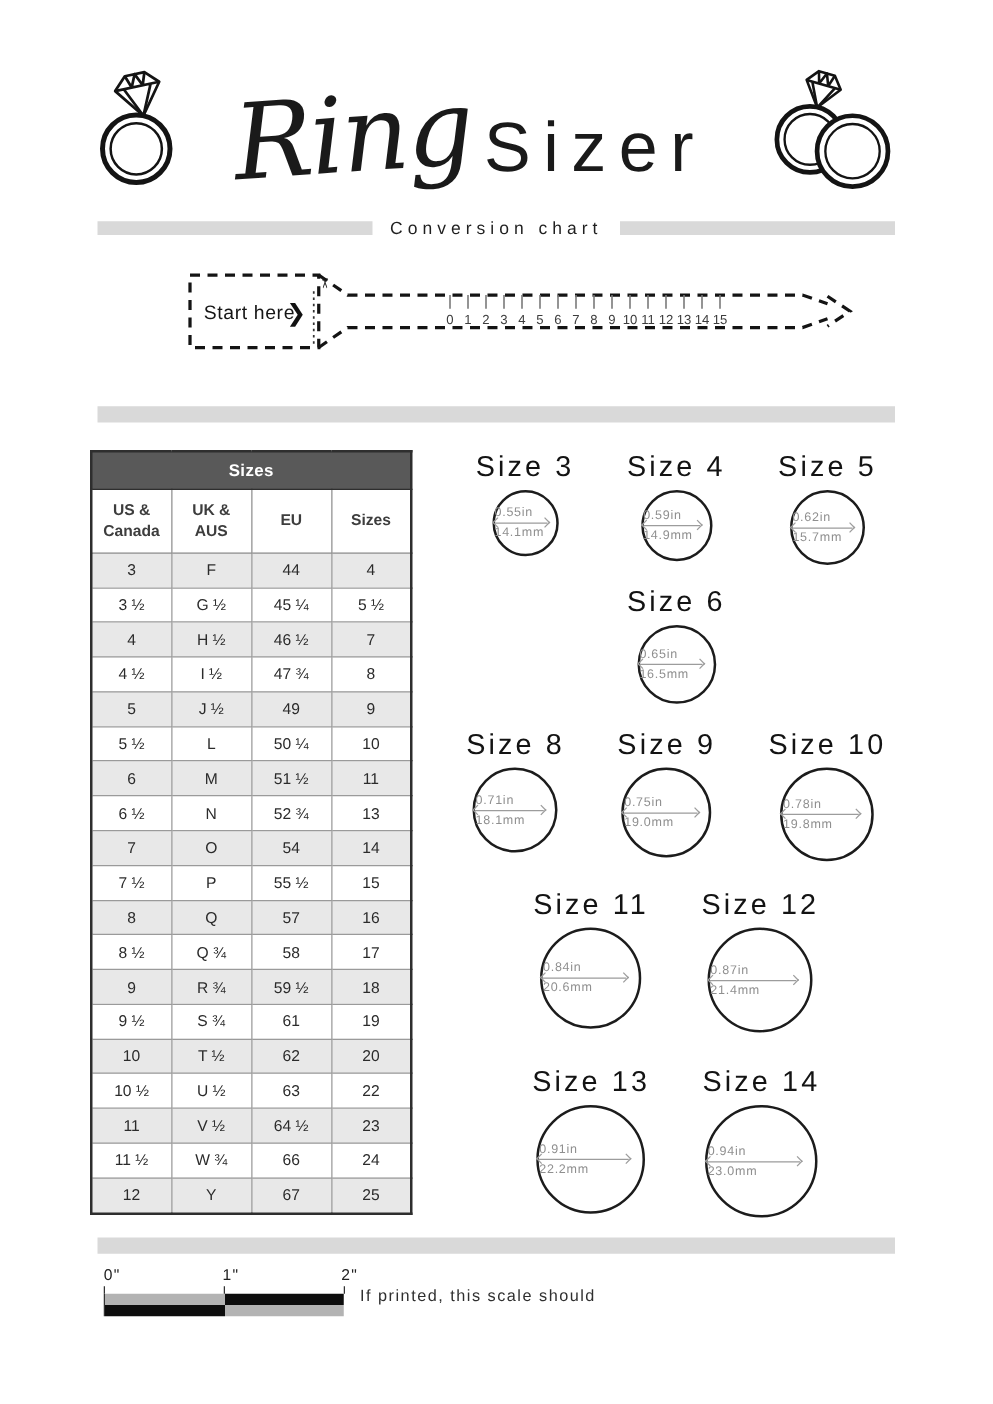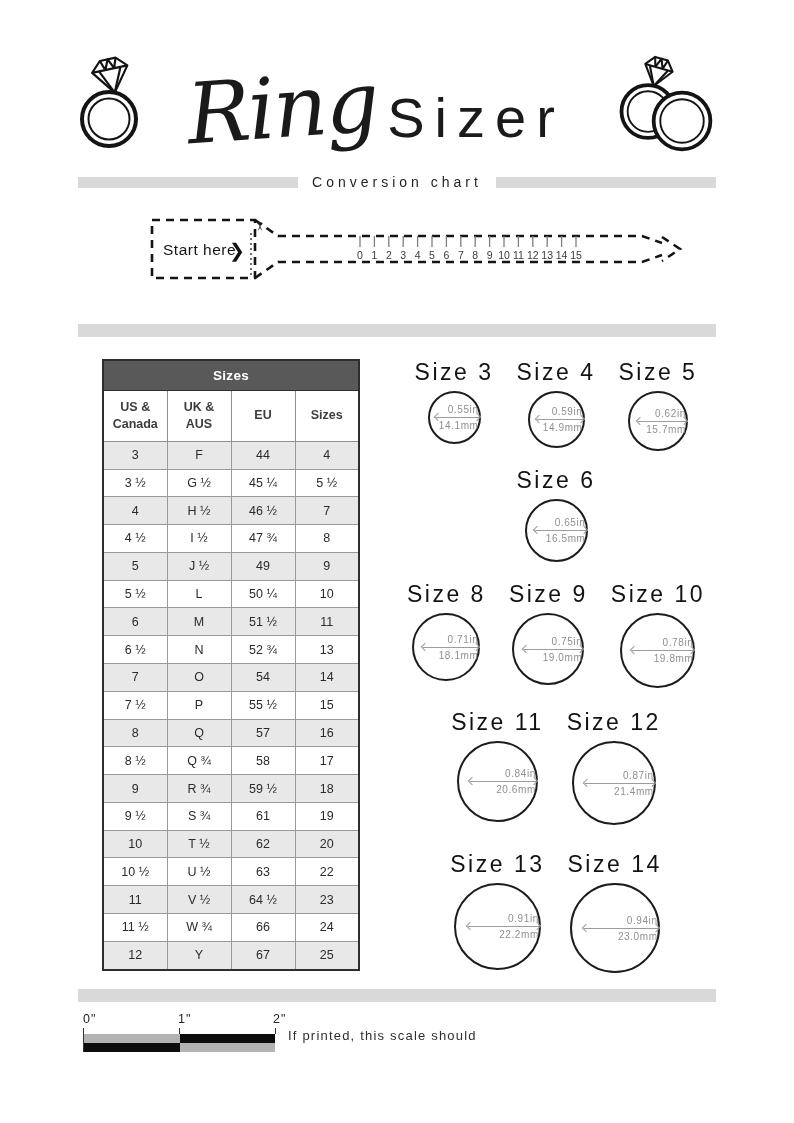--- a/index.html
+++ b/index.html
@@ -32,49 +32,49 @@
   .sizer-svg .start-text { font-family:"Liberation Sans",sans-serif; font-size:15.5px; fill:#161616; letter-spacing:0.5px; }
   .sizer-svg .chev { font-family:"DejaVu Sans",sans-serif; font-size:19px; font-weight:bold; fill:#111; }
   .sizer-svg .scissors { font-family:"DejaVu Sans",sans-serif; font-size:11px; fill:#222; }
 
   
   .divider { height:13px; background:#d9d9d9; margin:0 78px; }
   .divider.top-gap { margin-top:34px; }
   .divider.bottom-gap { margin-top:16px; }
 
   
-  .main { display:flex; padding:22px 64px 0 102px; align-items:flex-start; }
+  .main { display:flex; padding:22px 64px 0 72px; align-items:flex-start; }
 
   table.size-table { border-collapse:collapse; width:258px; border:2px solid #2e2e2e; table-layout:fixed; }
   .size-table th.table-title {
     background:#595959; color:#fff; font-size:13.5px; font-weight:bold;
     padding:7px 0; border:1px solid #2e2e2e; letter-spacing:0.3px;
   }
   .size-table th.col-head {
     background:#fff; color:#3d3d3d; font-size:12.5px; font-weight:bold;
     padding:8px 2px; border:1px solid #8f8f8f; line-height:1.35;
   }
   .size-table td {
     text-align:center; font-size:12.5px; color:#2b2b2b; padding:6.4px 2px;
     border:1px solid #9a9a9a; background:#fff;
   }
   .size-table tr.shade td { background:#e8e8e8; }
 
   
   .circles { flex:1; padding-left:22px; }
-  .circle-row { display:flex; justify-content:center; align-items:flex-start; gap:23px; }
+  .circle-row { display:flex; justify-content:center; align-items:flex-start; gap:42px; }
   .circle-row + .circle-row { margin-top:16px; }
   .circle-row.r3 { margin-top:19px; }
   .circle-row.r4 { margin-top:21px; }
   .circle-row.r5 { margin-top:26px; }
   .size-item { display:flex; flex-direction:column; align-items:center; }
   .size-label { font-size:23px; letter-spacing:2.5px; color:#131313; margin-bottom:5px; white-space:nowrap; }
   .ring-circle {
     border:2px solid #1c1c1c; border-radius:50%;
-    display:flex; flex-direction:column; align-items:flex-end; justify-content:center;
+    display:flex; flex-direction:column; align-items:flex-start; justify-content:center;
   }
   .dim-in, .dim-mm { color:#8f8f8f; font-size:10px; letter-spacing:0.6px; line-height:1.3; white-space:nowrap; }
   .measure { width:86%; height:0; border-top:1.2px solid #9c9c9c; position:relative; margin:1px 0; }
   .measure::before, .measure::after {
     content:""; position:absolute; top:-3.6px; width:5px; height:5px;
     border-left:1.2px solid #9c9c9c; border-bottom:1.2px solid #9c9c9c;
   }
   .measure::before { left:-1px; transform:rotate(45deg); }
   .measure::after { right:-1px; transform:rotate(225deg); }
 

